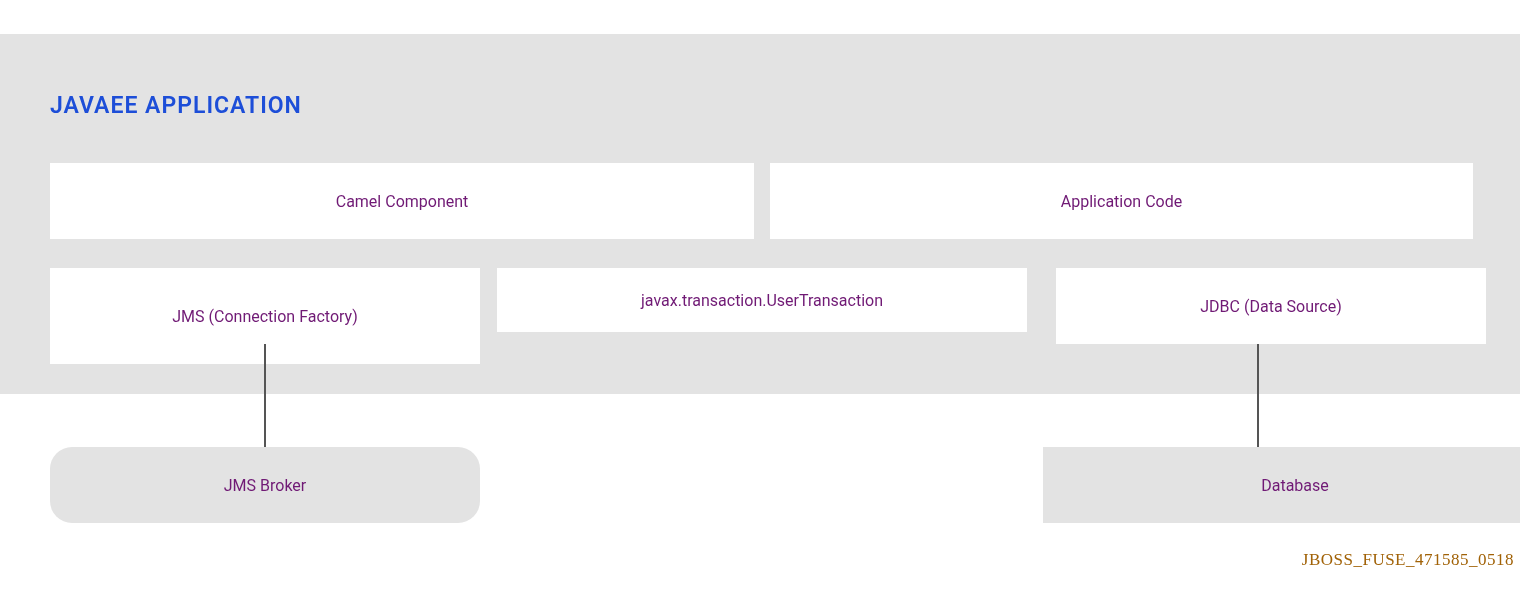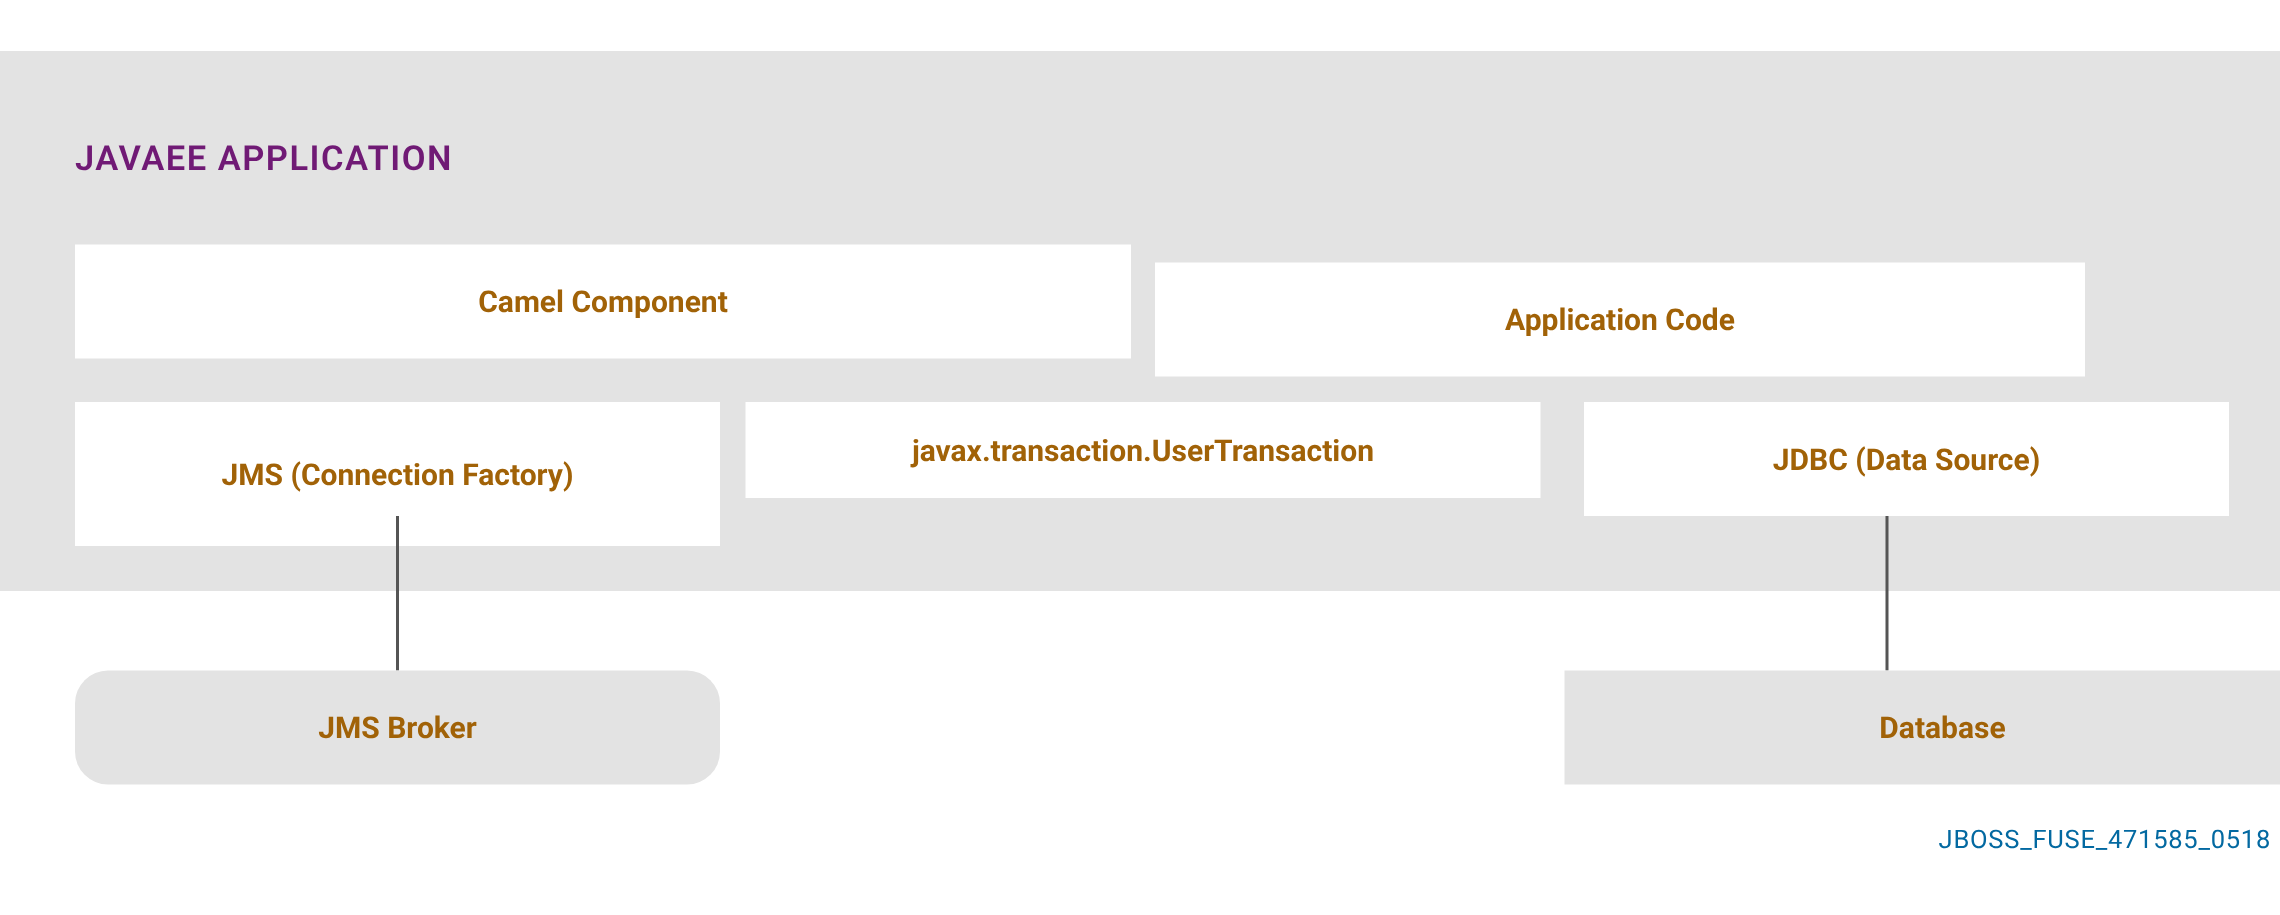--- a/index.html
+++ b/index.html
@@ -23,47 +23,46 @@
       background: #e3e3e3;
       padding: 0;
     }
     .app-title {
       position: absolute;
       left: 50px;
       top: 58px;
       font-size: 23px;
       font-weight: 600;
       letter-spacing: 1px;
-      color: #701a75;
+      color: #1d4ed8;
     }
     .box {
       position: absolute;
       background: #ffffff;
       display: flex;
       align-items: center;
       justify-content: center;
-      font-size: 20px;
-      color: #a16207;
-      font-weight: 700;
+      font-size: 16px;
+      color: #701a75;
+      font-weight: 400;
     }
     .box-external {
       background: #e3e3e3;
     }
     .camel-component {
       left: 50px;
       top: 163px;
       width: 704px;
       height: 76px;
     }
     .application-code {
       left: 770px;
       top: 163px;
-      width: 620px;
+      width: 703px;
       height: 76px;
-      margin-top: 12px;
     }
     .jms-factory {
       left: 50px;
       top: 268px;
       width: 430px;
       height: 96px;
     }
     .user-transaction {
       left: 497px;
       top: 268px;
@@ -103,23 +102,24 @@
     .connector-right {
       left: 1257px;
       top: 344px;
       height: 103px;
     }
     .footer-label {
       position: absolute;
       right: 6px;
       bottom: 40px;
       font-size: 17px;
-      color: #0369a1;
+      color: #a16207;
       letter-spacing: 0.5px;
       font-weight: 400;
+      font-family: Liberation Serif, serif;
     }
   </style>
 </head>
 <body>
 
 <div class="container">
   <div class="app-title">JAVAEE APPLICATION</div>
 </div>
 
 <div class="box camel-component">Camel Component</div>

